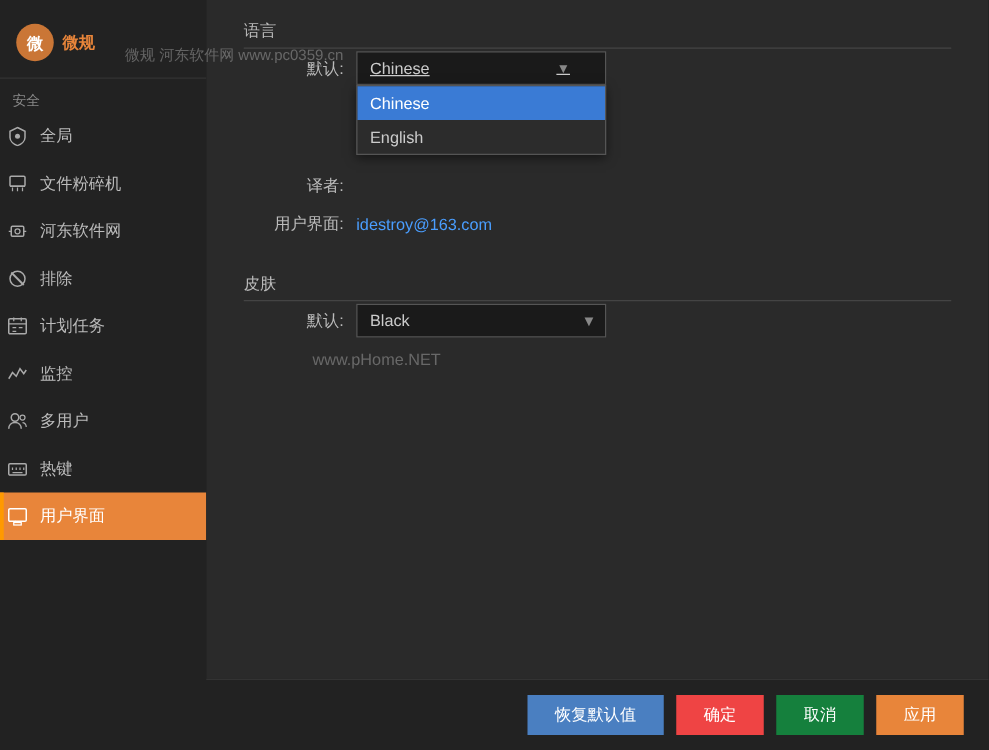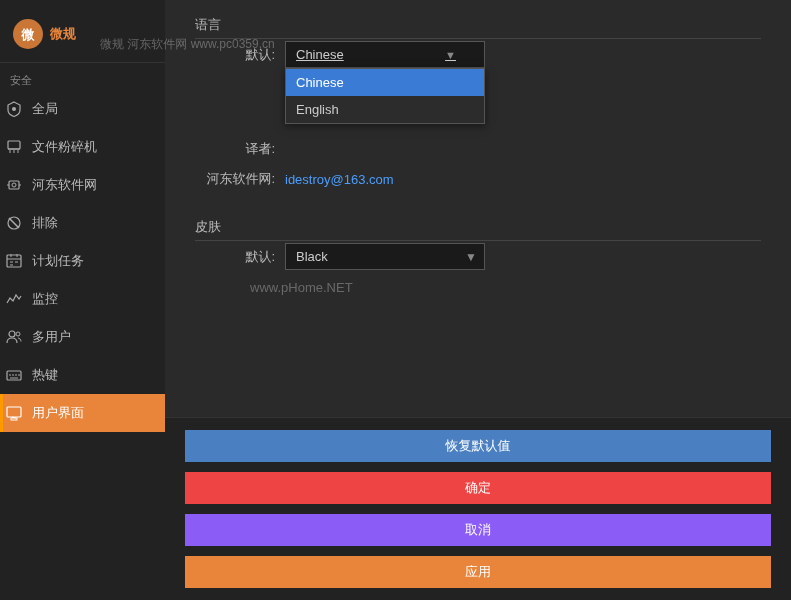--- a/index.html
+++ b/index.html
@@ -207,40 +207,39 @@
     }
 
     
     .bottom-bar {
       background: #222;
       border-top: 1px solid #333;
       padding: 12px 20px;
       display: flex;
       justify-content: flex-end;
       gap: 10px;
-      flex-direction: column;
     }
 
     .btn {
       padding: 7px 22px;
       font-size: 13px;
       font-family: inherit;
       cursor: pointer;
       border: none;
       color: #fff;
       background: #4a7fc1;
     }
     .btn-restore {
       background: #4a7fc1;
     }
     .btn-ok {
       background: #ef4444;
     }
     .btn-cancel {
-      background: #8b5cf6;
+      background: #15803d;
     }
     .btn-apply {
       background: #e8853a;
     }
 
     
     .wm1 {
       position: absolute;
       top: 36px;
       left: 100px;
@@ -402,21 +401,21 @@
             </div>
           </div>
         </div>
 
         <div class="form-row" style="margin-top: 72px;">
           <span class="form-label">译者:</span>
           <span></span>
         </div>
 
         <div class="form-row">
-          <span class="form-label">河东软件网:</span>
+          <span class="form-label">用户界面:</span>
           <a class="email-link" href="#">idestroy@163.com</a>
         </div>
       </div>
 
       <div class="section" style="margin-top: 30px;">
         <div class="section-header">皮肤</div>
 
         <div class="form-row">
           <span class="form-label">默认:</span>
           <div class="dropdown-wrapper">

